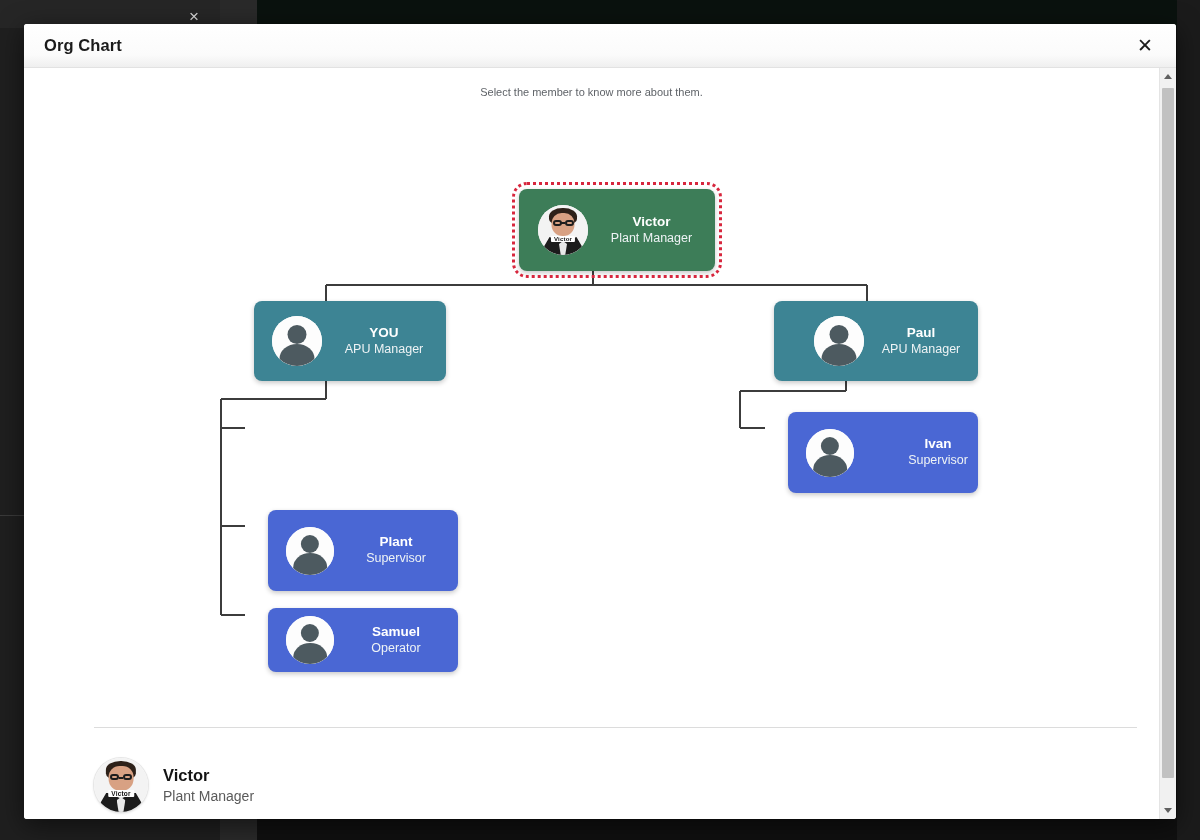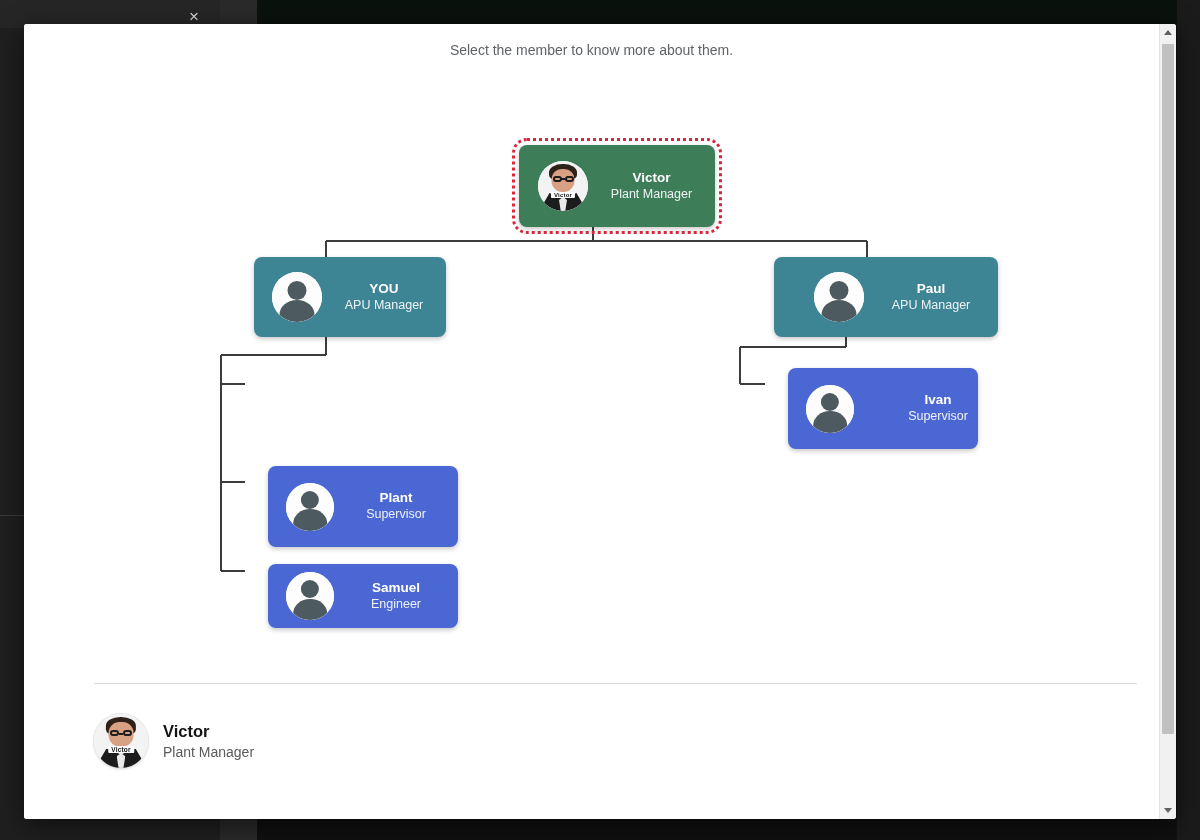--- a/index.html
+++ b/index.html
@@ -60,21 +60,21 @@
   .sb-arrow { position:absolute; left:0; width:16px; height:17px; display:flex; align-items:center; justify-content:center; }
   #sb-up { top:0; }
   #sb-down { bottom:0; }
   .sb-tri-up { width:0;height:0;border-left:4.5px solid transparent;border-right:4.5px solid transparent;border-bottom:5px solid #606060; }
   .sb-tri-down { width:0;height:0;border-left:4.5px solid transparent;border-right:4.5px solid transparent;border-top:5px solid #606060; }
   #sb-thumb { position:absolute; left:2px; top:20px; width:12px; height:690px; background:#c1c1c1; border-radius:1px; }
 
   
   #hint {
     position:absolute; left:0; top:18px; width:100%;
-    text-align:center; font-size:14px; color:#5f6368;
+    text-align:center; font-size:11px; color:#5f6368;
   }
 
   #tree { position:absolute; left:0; top:0; width:100%; height:100%; }
   #connectors { position:absolute; left:0; top:0; width:1135px; height:660px; pointer-events:none; }
 
   .node {
     position:absolute; border-radius:8px; display:flex; align-items:center;
     box-shadow:0 2px 5px rgba(0,0,0,.22); cursor:pointer; overflow:hidden;
   }
   .node .avatar {
@@ -130,20 +130,24 @@
 <div id="bg-app-body"></div>
 <div id="bg-hairline"></div>
 <div id="bg-close-x">×</div>
 <div id="bg-right-rail">
   
   
 </div>
 
 <div id="modal">
 
+  <div id="modal-header">
+    <div id="modal-title">Org Chart</div>
+    <div id="modal-close">✕</div>
+  </div>
 
   <div id="modal-body">
 
     <div id="modal-content">
 
       <div id="hint">Select the member to know more about them.</div>
 
       <div id="tree">
 
         <svg id="connectors" viewBox="0 0 1135 660" preserveAspectRatio="none">
@@ -193,21 +197,21 @@
                 <div class="head"></div>
                 <div class="body"></div>
               </div>
           </div>
           <div class="txt">
             <div class="nm">YOU</div>
             <div class="role">APU Manager</div>
           </div>
         </div>
 
-        <div class="node" style="left:750px; top:233px; width:224px; height:80px; background:#3d8494;padding-left:22px;">
+        <div class="node" style="left:750px; top:233px; width:204px; height:80px; background:#3d8494;padding-left:22px;">
           <div class="avatar" style="width:50px;height:50px;margin-left:18px;">
             <div class="sil">
                 <div class="head"></div>
                 <div class="body"></div>
               </div>
           </div>
           <div class="txt">
             <div class="nm">Paul</div>
             <div class="role">APU Manager</div>
           </div>
@@ -229,21 +233,21 @@
 
         <div class="node" style="left:244px; top:540px; width:190px; height:64px; background:#4a67d4;">
           <div class="avatar" style="width:48px;height:48px;margin-left:18px;">
             <div class="sil">
                 <div class="head"></div>
                 <div class="body"></div>
               </div>
           </div>
           <div class="txt">
             <div class="nm">Samuel</div>
-            <div class="role">Engineer</div>
+            <div class="role">Operator</div>
           </div>
         </div>
 
         <div class="node" style="left:764px; top:344px; width:190px; height:81px; background:#4a67d4;gap:44px;">
           <div class="avatar" style="width:48px;height:48px;margin-left:18px;">
             <div class="sil">
                 <div class="head"></div>
                 <div class="body"></div>
               </div>
           </div>

